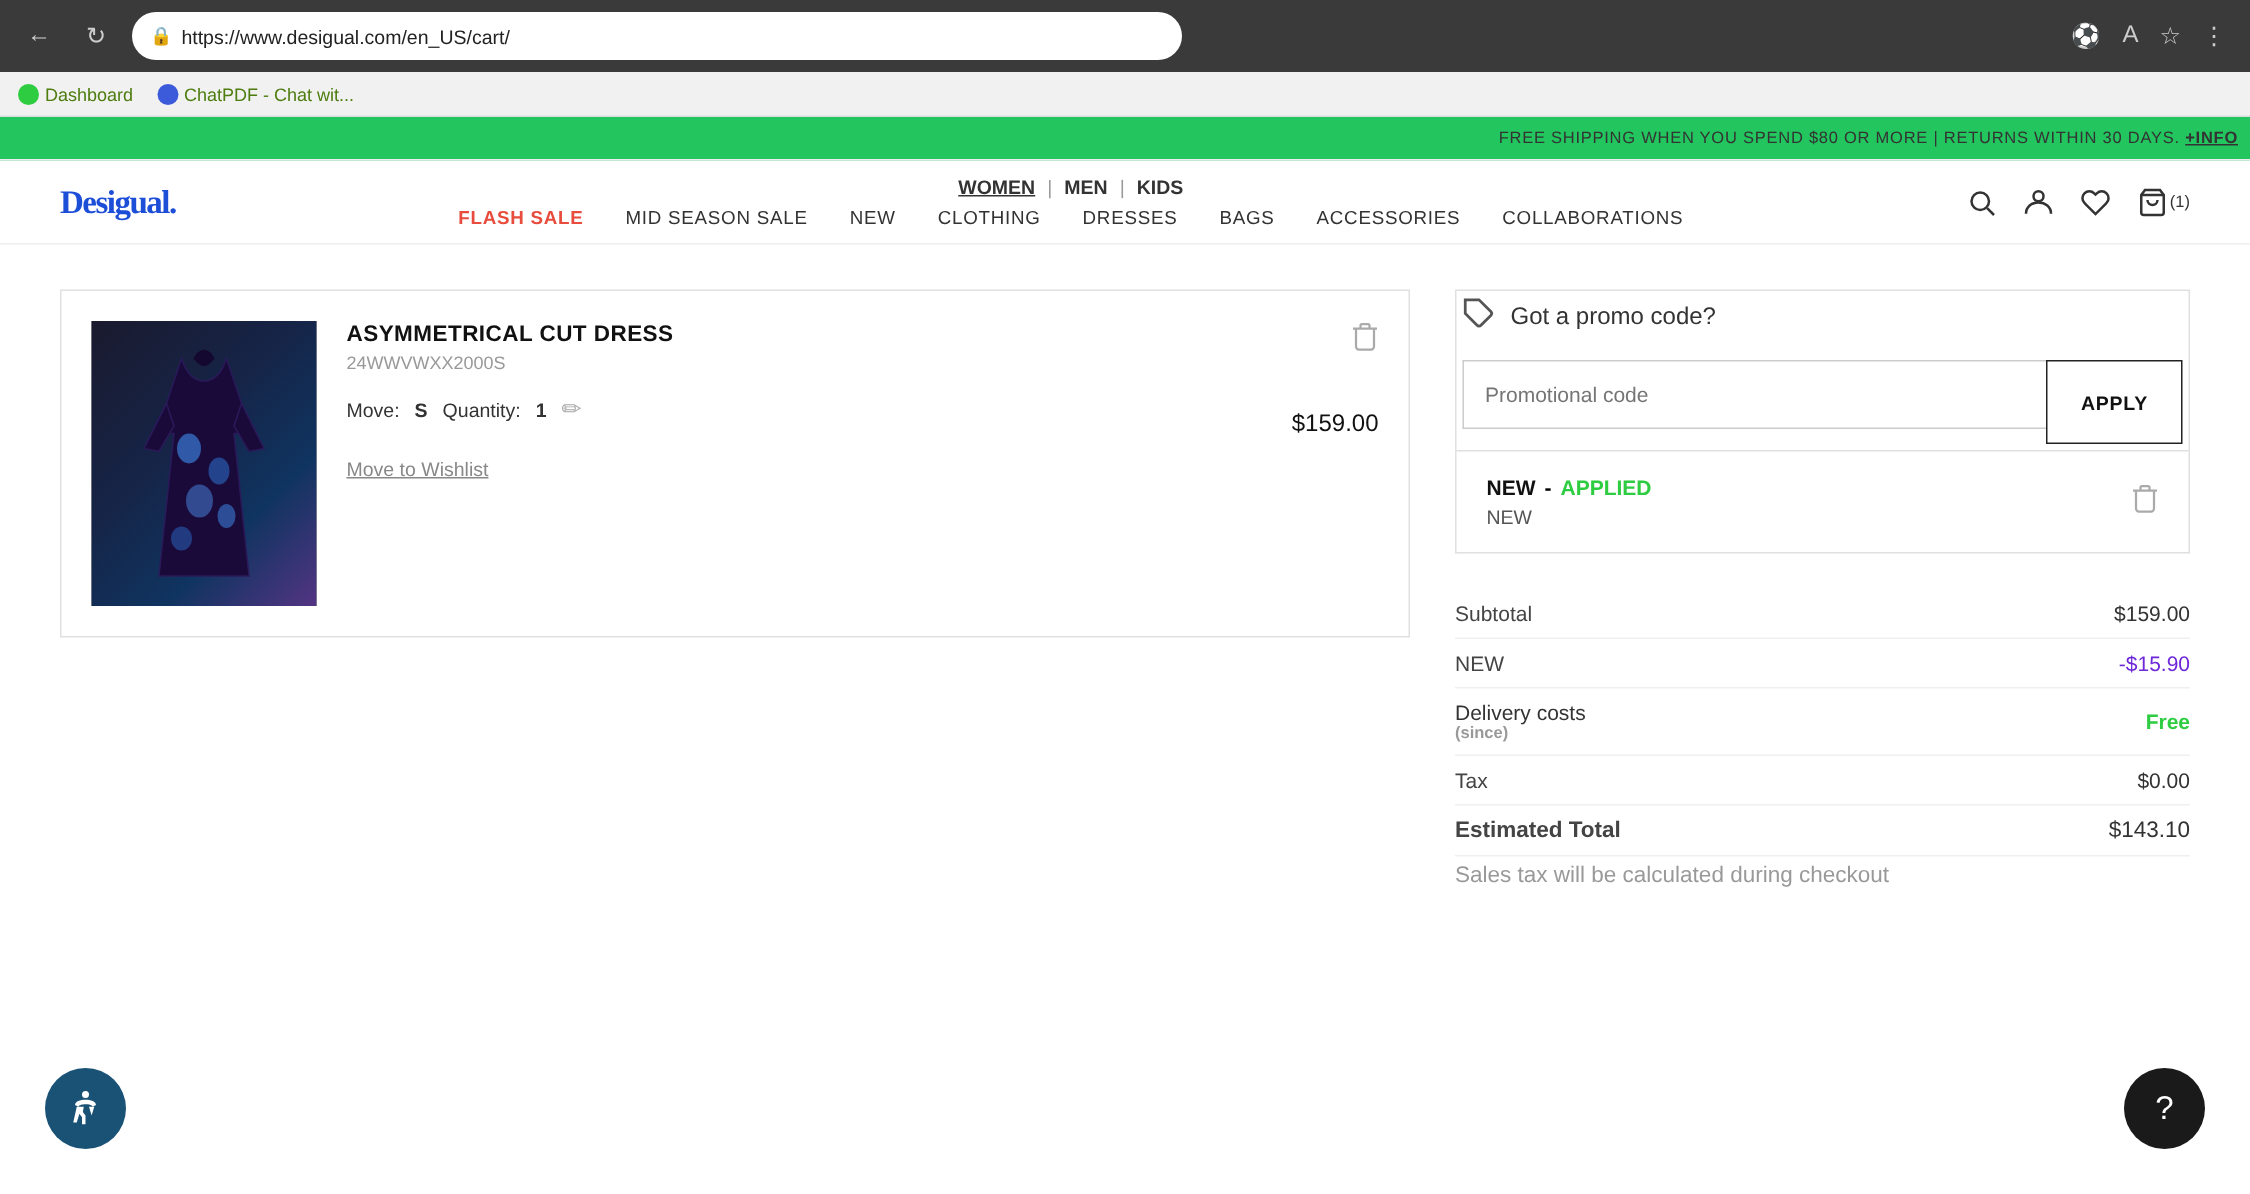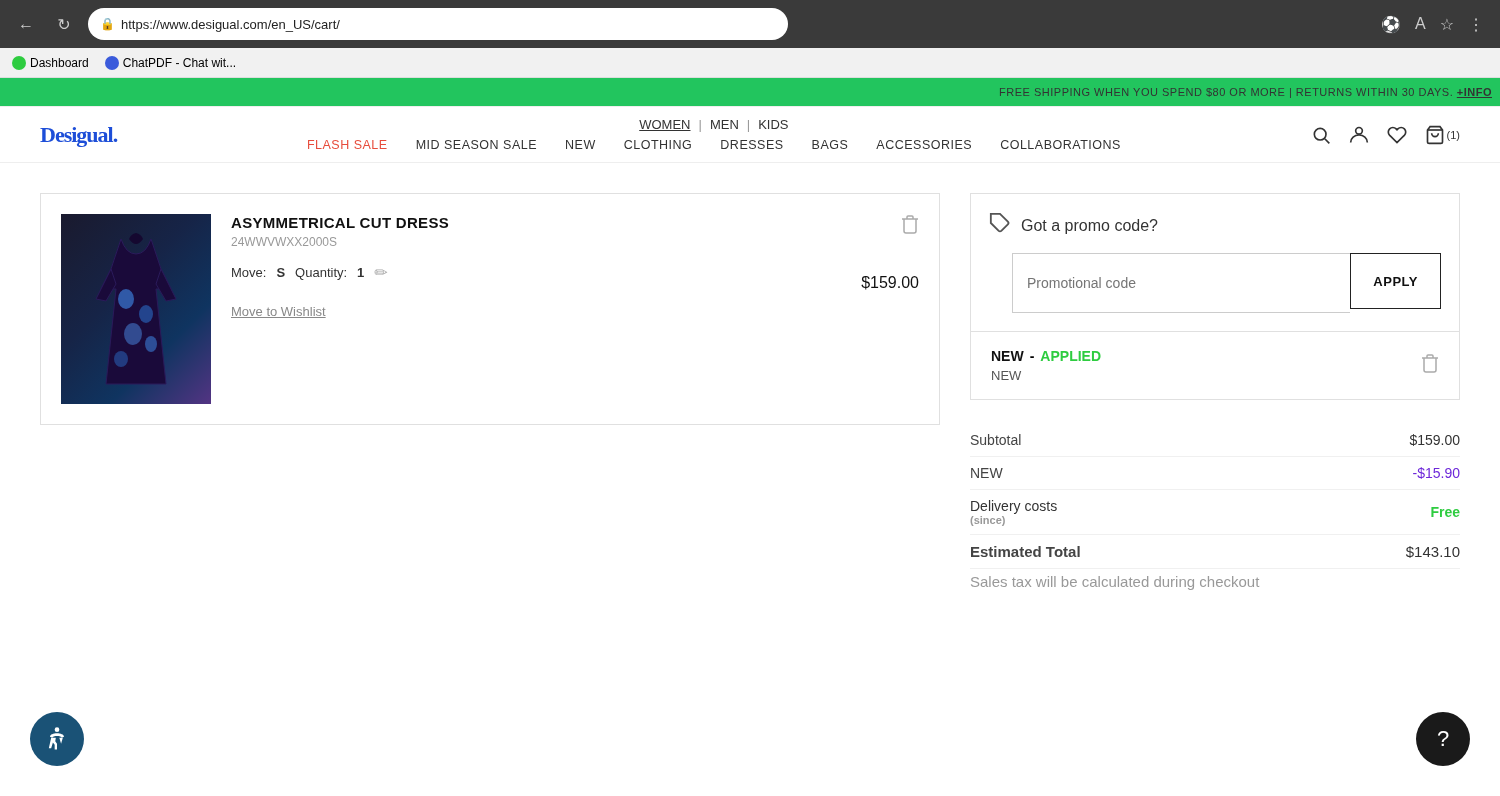--- a/index.html
+++ b/index.html
@@ -35,21 +35,21 @@
       background: #f1f1f1;
       height: 30px;
       display: flex;
       align-items: center;
       padding: 0 12px;
       gap: 16px;
       border-bottom: 1px solid #ddd;
     }
     .bookmark-item {
       display: flex; align-items: center; gap: 4px;
-      font-size: 12px; color: #000000; cursor: pointer;
+      font-size: 12px; color: #4d7c0f; cursor: pointer;
     }
     .bookmark-favicon {
       width: 14px; height: 14px; border-radius: 50%;
       display: flex; align-items: center; justify-content: center; font-size: 8px;
     }
     .favicon-green { background: #2ecc40; }
     .favicon-blue { background: #3b5bdb; }
 
     
     .promo-banner {
@@ -85,31 +85,31 @@
       flex-direction: column;
       align-items: center;
     }
     .top-nav {
       display: flex;
       gap: 8px;
       font-size: 13px;
       color: #333;
       margin-bottom: 6px;
     }
-    .top-nav-item { cursor: pointer; font-weight: 400; }
+    .top-nav-item { cursor: pointer; font-weight: 700; }
     .top-nav-item.active { text-decoration: underline; }
     .top-nav-sep { color: #999; }
     .bottom-nav {
       display: flex;
       gap: 28px;
       font-size: 13px;
       color: #333;
     }
     .bottom-nav-item { cursor: pointer; font-weight: 400; letter-spacing: 0.5px; text-transform: uppercase; font-size: 12.5px; }
-    .bottom-nav-item.flash-sale { color: #e74c3c; font-weight: 400; }
+    .bottom-nav-item.flash-sale { color: #e74c3c; font-weight: 700; }
     .header-icons {
       display: flex;
       gap: 18px;
       align-items: center;
       flex-shrink: 0;
     }
     .header-icon-btn {
       background: none; border: none; cursor: pointer; font-size: 20px; color: #333;
       display: flex; align-items: center; gap: 2px;
     }
@@ -179,37 +179,36 @@
       display: inline-block; margin-top: 10px;
     }
 
     
     .order-summary {
       width: 490px;
       flex-shrink: 0;
     }
     .promo-code-section {
       border: 1px solid #e0e0e0;
-      padding: 18px;
+      padding: 4px;
       margin-bottom: 0;
     }
     .promo-header {
       display: flex; align-items: center; gap: 10px;
       margin-bottom: 14px;
     }
     .promo-icon { font-size: 20px; color: #555; }
     .promo-title { font-size: 16px; color: #333; font-weight: 500; }
     .promo-input-row {
       display: flex; gap: 0;
     }
     .promo-input {
-      flex: 1; height: 60px; border: 1px solid #ccc; padding: 0 14px;
+      flex: 1; height: 46px; border: 1px solid #ccc; padding: 0 14px;
       font-size: 14px; color: #999; outline: none;
       border-right: none;
-      margin-left: 23px;
     }
     .promo-apply-btn {
       height: 56px; padding: 0 22px;
       background: #fff; border: 1px solid #222;
       font-size: 13px; font-weight: 700; color: #111;
       cursor: pointer; letter-spacing: 0.5px; text-transform: uppercase;
     }
 
     .applied-coupon {
       border: 1px solid #e0e0e0;
@@ -437,20 +436,24 @@
         <span class="totals-label">NEW</span>
         <span class="totals-value discount-value">-$15.90</span>
       </div>
       <div class="totals-row">
         <div>
           <div>Delivery costs</div>
           <div class="since-note">(since)</div>
         </div>
         <span class="totals-value free-value">Free</span>
       </div>
+      <div class="totals-row">
+        <span class="totals-label">Tax</span>
+        <span class="totals-value">$0.00</span>
+      </div>
       <div class="totals-row estimated-total-row">
         <span class="totals-label">Estimated Total</span>
         <span class="totals-value">$143.10</span>
       </div>
       <div class="tax-note">Sales tax will be calculated during checkout</div>
     </div>
 
   </div>
 </div>
 

